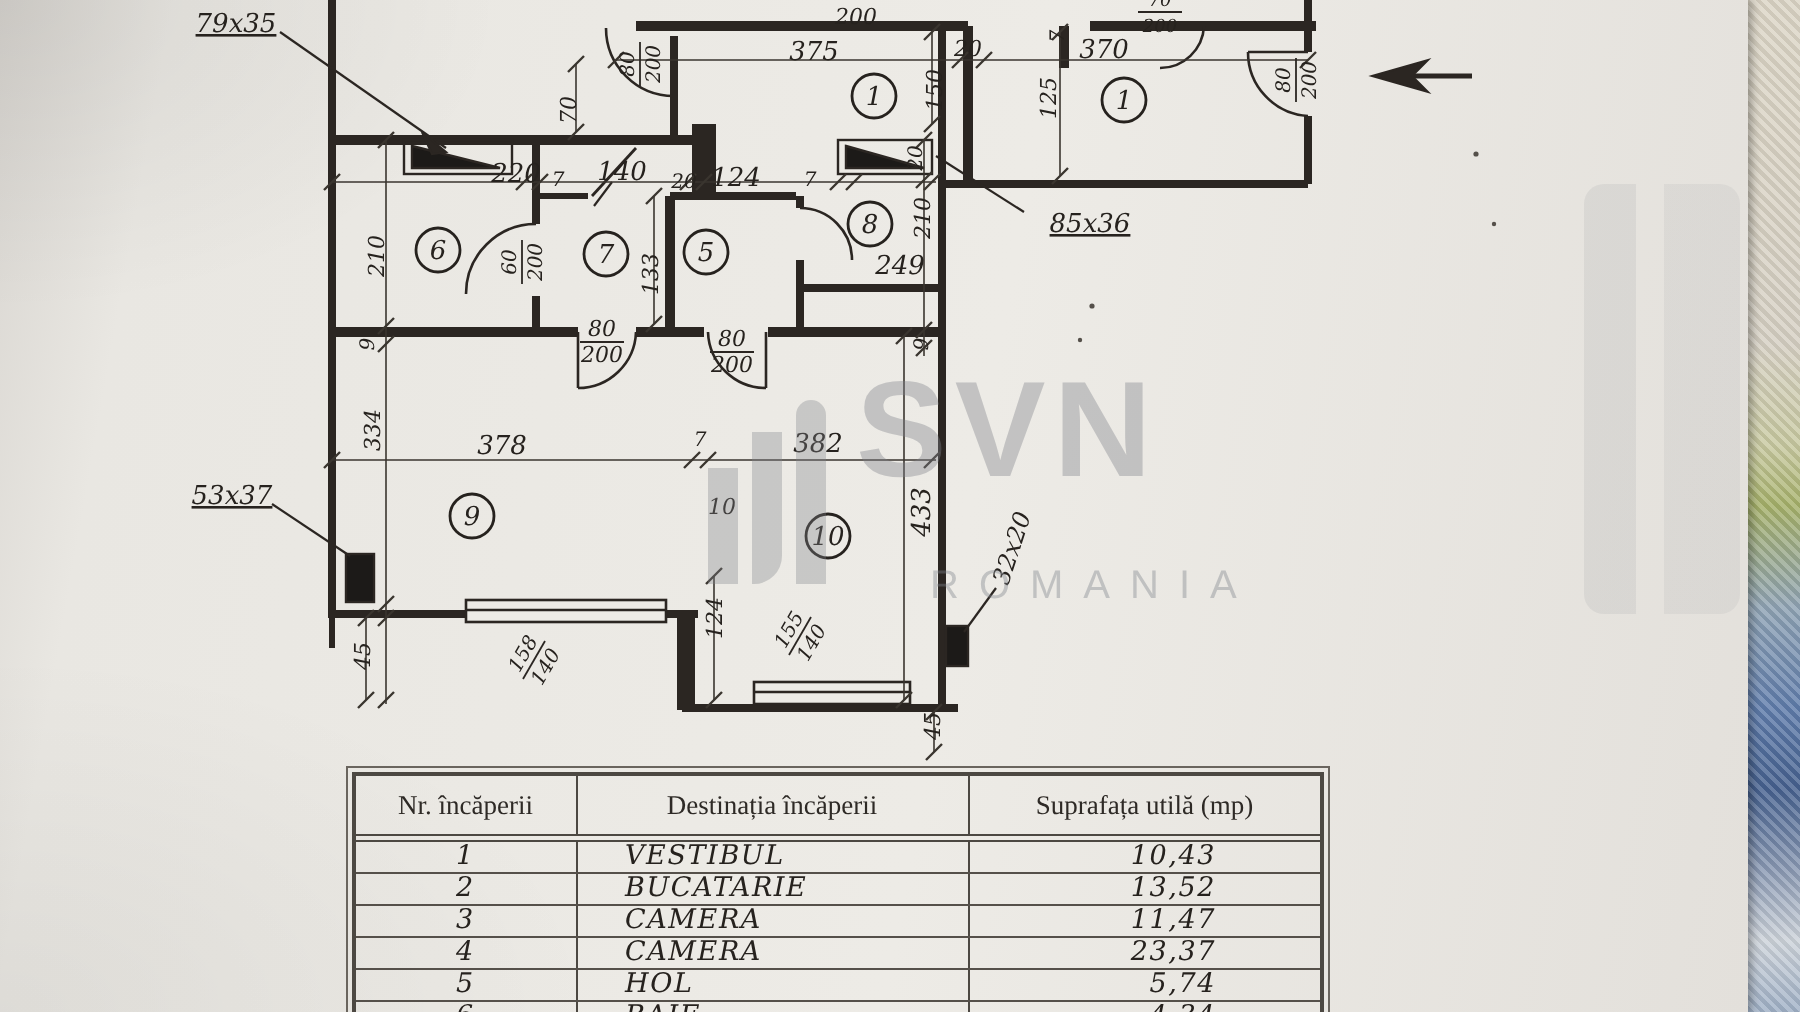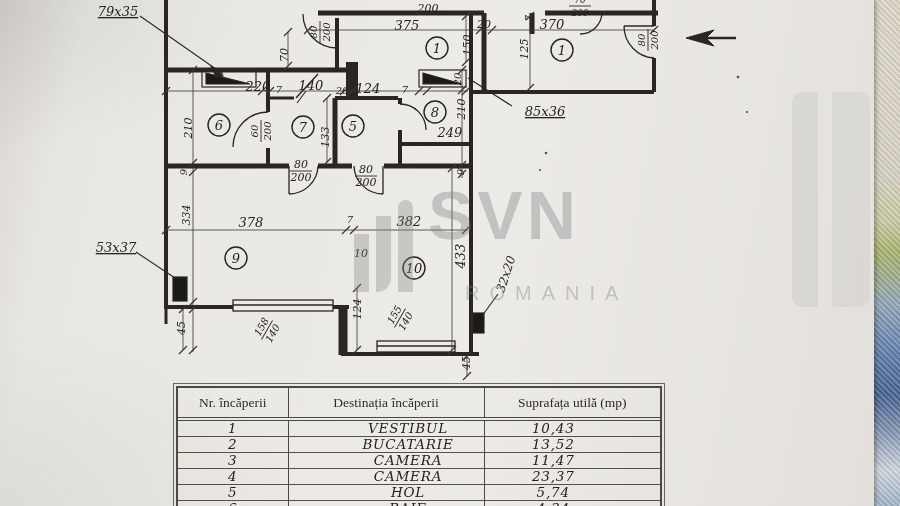--- a/index.html
+++ b/index.html
@@ -37,22 +37,22 @@
   
   .tbl-wrap{position:absolute;left:176px;top:386px;width:482px;}
   table{border-collapse:collapse;width:100%;table-layout:fixed;}
   .tbl-wrap{border:2px solid #4c4842;outline:1px solid #6a655e;outline-offset:2px;}
   th{font-family:"Liberation Serif",serif;font-weight:normal;font-size:13.5px;color:#2e2a26;
      padding:7px 2px 6px;border-bottom:4px double #4c4842;margin-top:30px;}
   td{font-family:"DejaVu Serif",serif;font-style:italic;font-size:13.5px;color:#26221e;
      letter-spacing:.8px;height:15px;line-height:13px;padding:0;border-bottom:1.2px solid #55504a;}
   th+th,td+td{border-left:1.3px solid #4c4842;}
   td.c-num{text-align:center;}
-  td.c-name{padding-left:44px;text-align:center;}
-  td.c-val{text-align:center;padding-right:38px;}
+  td.c-name{padding-left:24px;}
+  td.c-val{text-align:right;padding-right:52px;}
 </style>
 </head>
 <body>
 
 <div class="scene">
   <div class="fabric"></div>
 
   <div class="paper">
 
     <svg class="plan" width="874" height="384" viewBox="0 0 874 384">

